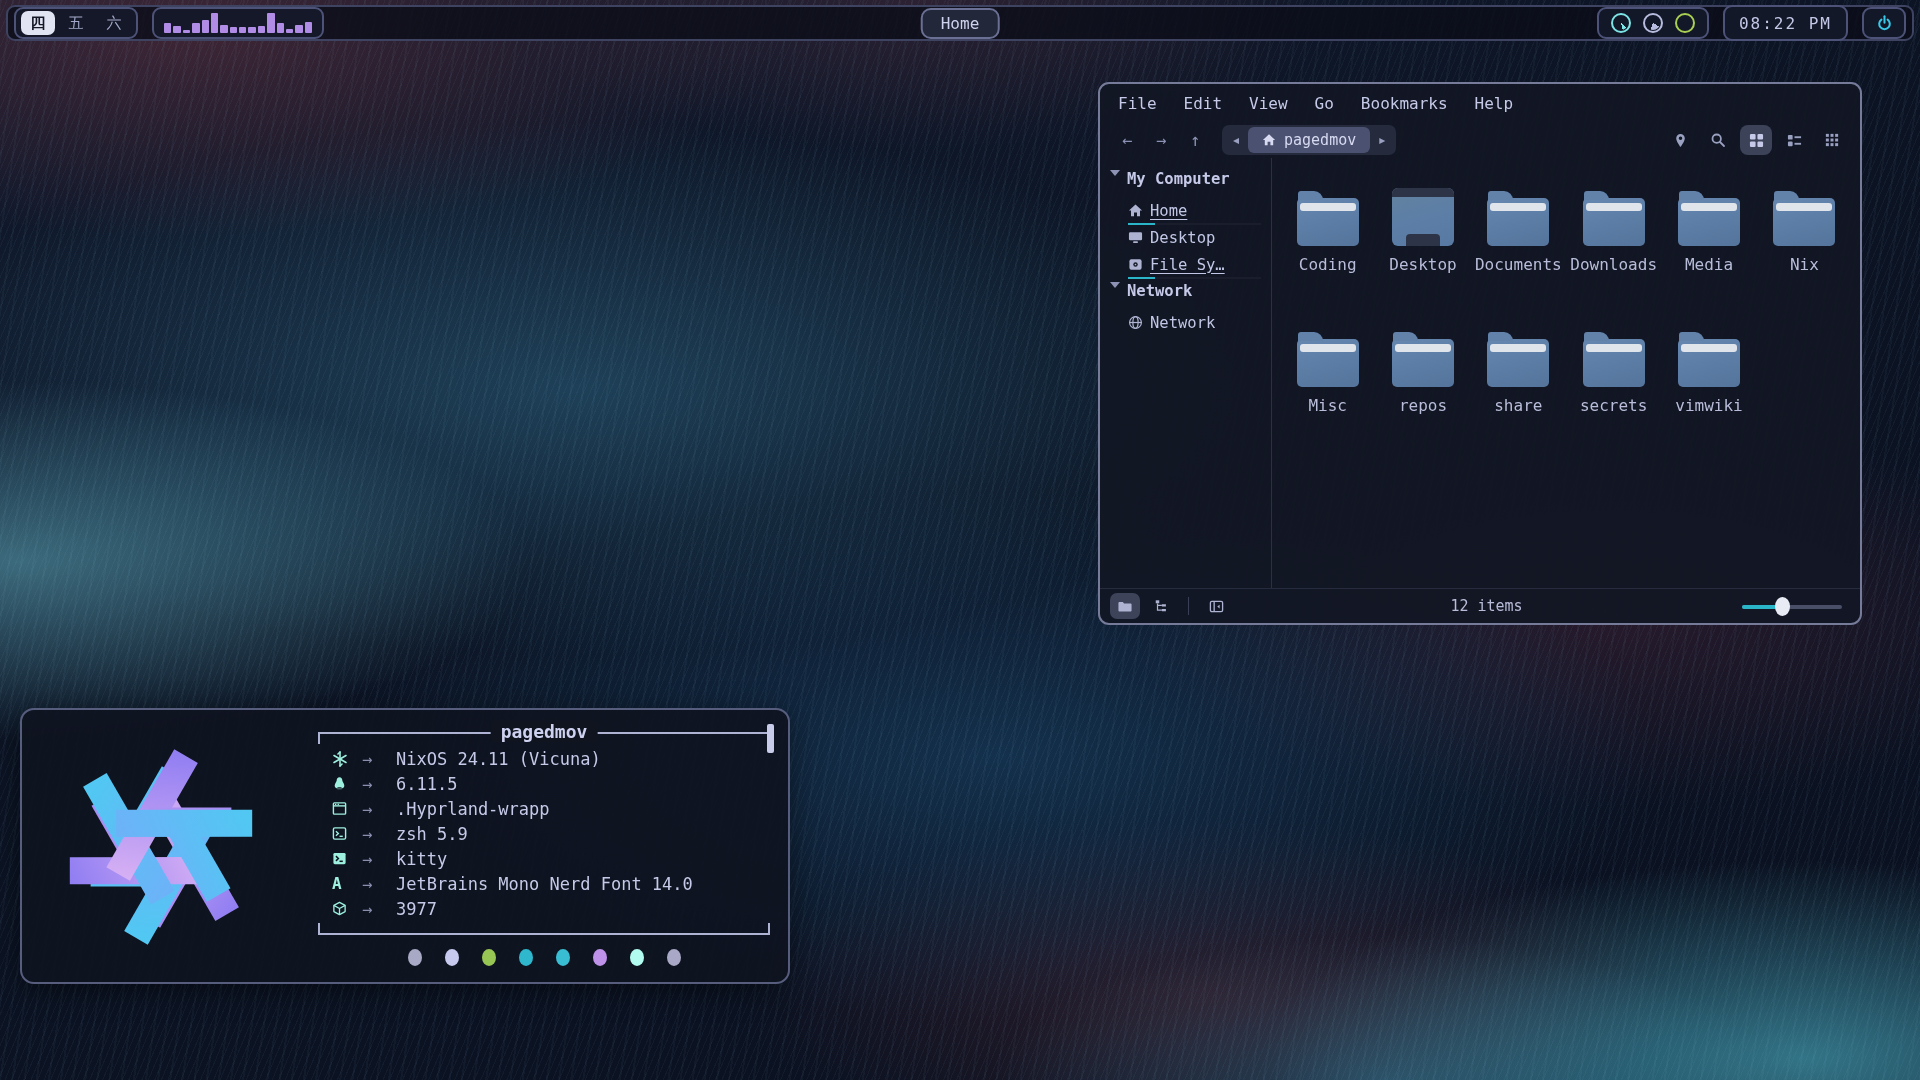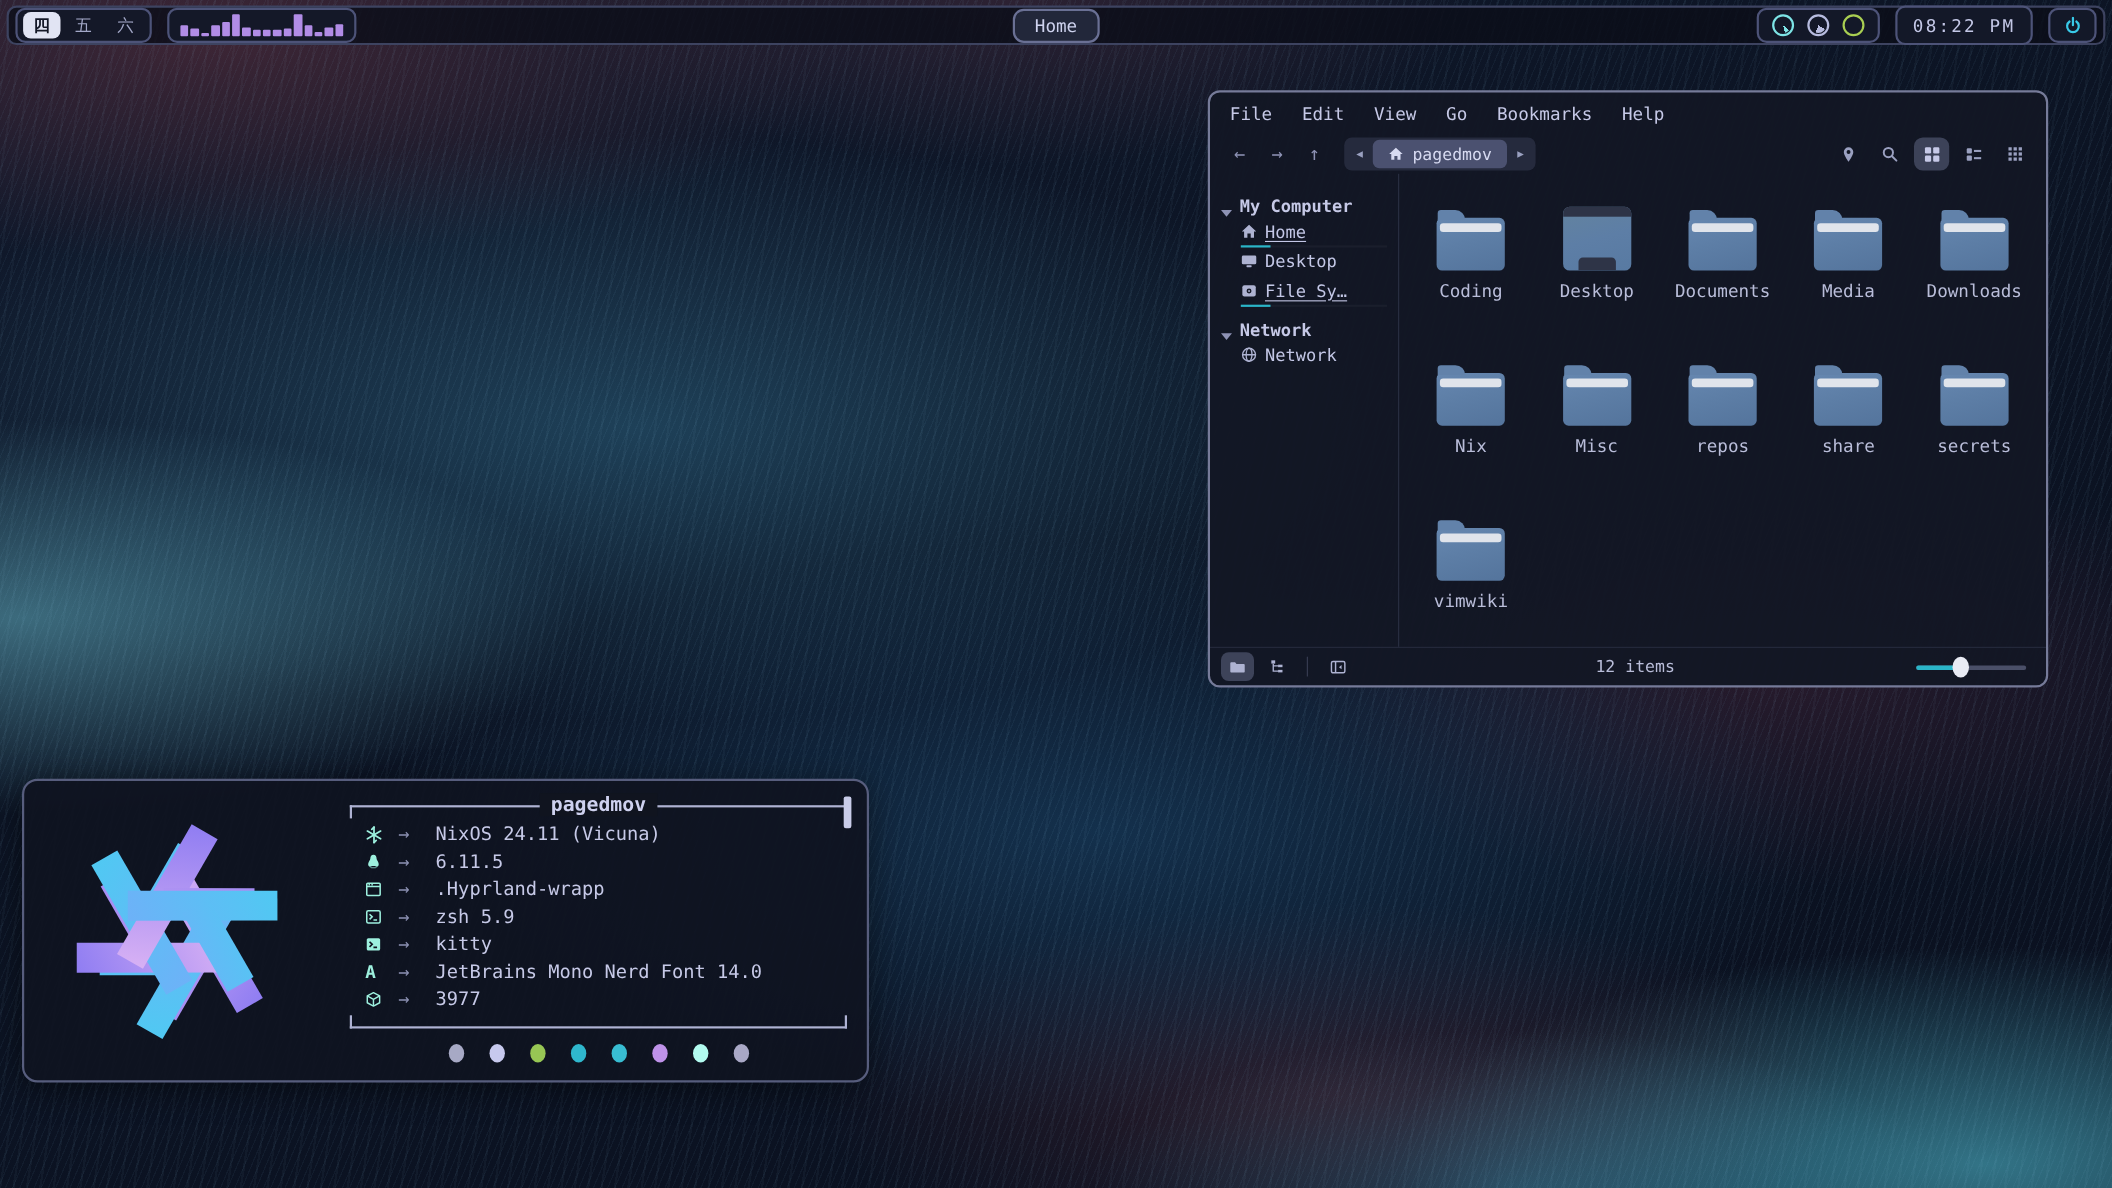--- a/index.html
+++ b/index.html
@@ -77,29 +77,29 @@
     font-family:"DejaVu Sans","Liberation Sans",sans-serif; }
   .crumb{
     background:#4b5170; border-radius:6px; height:26px; display:flex; align-items:center; gap:8px;
     padding:0 14px; color:#d7daf1; font-size:15px; cursor:pointer;
   }
   .tool-icons{ margin-left:auto; display:flex; align-items:center; gap:6px; color:#9aa0c0; }
   .tbtn{ width:32px; height:30px; display:flex; align-items:center; justify-content:center; border-radius:8px; cursor:pointer; }
   .tbtn.active{ background:#3c4258; color:#c6c9e7; }
   .fm-body{ flex:1; display:flex; min-height:0; }
   .sidebar{ width:172px; flex:none; padding:12px 8px 0 10px; font-size:15.5px; border-right:1px solid #2b3044; }
-  .side-section{ display:flex; align-items:flex-end; gap:7px; color:#c6c9e7; font-weight:bold; height:27px; cursor:pointer; }
+  .side-section{ display:flex; align-items:flex-start; gap:7px; color:#c6c9e7; font-weight:bold; height:27px; cursor:pointer; }
   .caret{ width:0; height:0; border-left:5px solid transparent; border-right:5px solid transparent; border-top:6px solid #8e93b5; }
   .side-item{ position:relative; display:flex; align-items:center; gap:7px; color:#c3c7e6; height:27px; padding-left:18px; cursor:pointer; }
   .side-item svg{ flex:none; color:#aeb3d2; }
   .side-item.mounted .lbl{ text-decoration:underline; text-underline-offset:3px; }
   .usage-bar{ position:absolute; left:18px; right:2px; bottom:-1px; height:2px; background:#1a1e2c; }
   .usage-bar::before{ content:""; position:absolute; left:0; top:0; width:27px; height:2px; background:var(--accent,#2ab5c8); }
   .files{
-    flex:1; display:grid; grid-template-columns:repeat(5,1fr); grid-auto-rows:141px;
+    flex:1; display:grid; grid-template-columns:repeat(6,1fr); grid-auto-rows:141px;
     padding:14px 8px 0 8px; align-items:start;text-align:right;
   }
   .fcell{ display:flex; flex-direction:column; align-items:center; gap:9px; padding-top:12px; cursor:pointer; }
   .iconbox{ height:62px; display:flex; align-items:flex-end; }
   .folder{ width:62px; height:48px; position:relative; border-radius:5px;
     background:linear-gradient(165deg,#6687b0 0%,#5d7ea6 45%,#54749c 100%); }
   .folder::before{ content:""; position:absolute; top:-7px; left:1px; width:25px; height:9px;
     background:#6282aa; border-radius:3px 9px 0 0; }
   .folder::after{ content:""; position:absolute; top:5px; left:3px; right:3px; height:8px;
     background:#e0e4eb; border-radius:3px; }
@@ -326,27 +326,27 @@
       <div class="fcell">
         <div class="iconbox">
             <div class="folder"></div>
           </div>
         <span class="flabel">Documents</span>
       </div>
       <div class="fcell">
         <div class="iconbox">
             <div class="folder"></div>
           </div>
+        <span class="flabel">Downloads</span>
+      </div>
+      <div class="fcell">
+        <div class="iconbox">
+            <div class="folder"></div>
+          </div>
         <span class="flabel">Media</span>
-      </div>
-      <div class="fcell">
-        <div class="iconbox">
-            <div class="folder"></div>
-          </div>
-        <span class="flabel">Downloads</span>
       </div>
       <div class="fcell">
         <div class="iconbox">
             <div class="folder"></div>
           </div>
         <span class="flabel">Nix</span>
       </div>
       <div class="fcell">
         <div class="iconbox">
             <div class="folder"></div>

